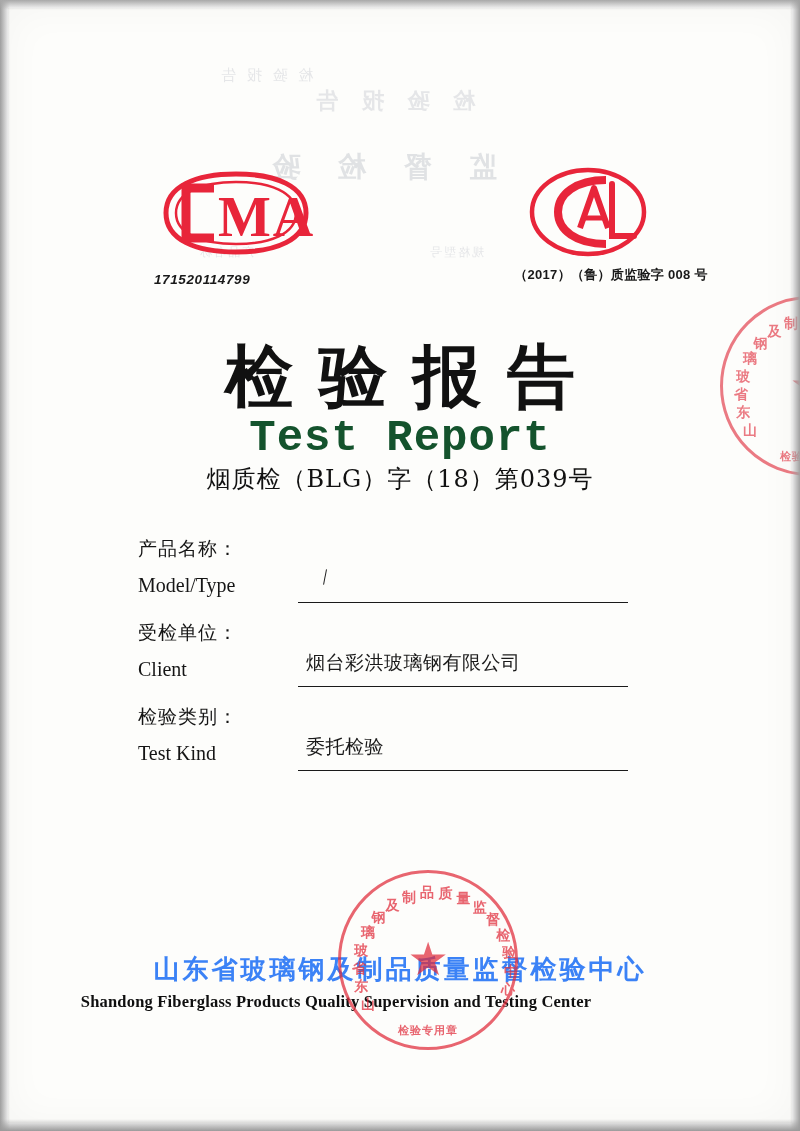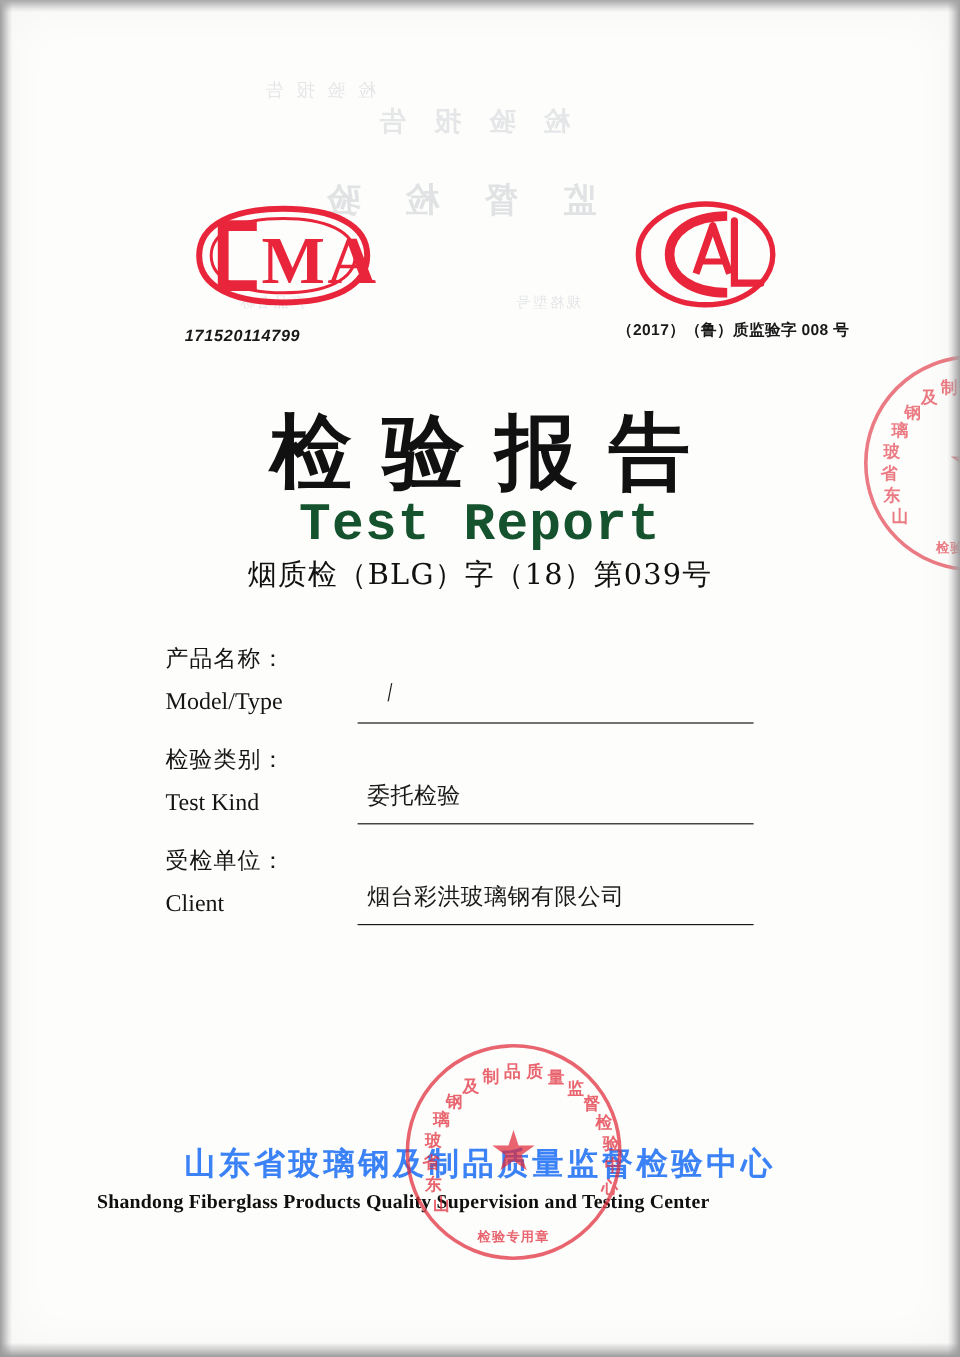--- a/index.html
+++ b/index.html
@@ -340,30 +340,30 @@
 
 
       <div class="field">
         <div class="field-label-cn">产品名称：</div>
         <div class="field-label-en">Model/Type</div>
         <div class="field-value slash">/</div>
         <div class="field-rule"></div>
       </div>
 
       <div class="field">
+        <div class="field-label-cn">受检单位：</div>
+        <div class="field-label-en">Client</div>
+        <div class="field-value">烟台彩洪玻璃钢有限公司</div>
+        <div class="field-rule"></div>
+      </div>
+
+      <div class="field">
         <div class="field-label-cn">检验类别：</div>
         <div class="field-label-en">Test Kind</div>
         <div class="field-value">委托检验</div>
-        <div class="field-rule"></div>
-      </div>
-
-      <div class="field">
-        <div class="field-label-cn">受检单位：</div>
-        <div class="field-label-en">Client</div>
-        <div class="field-value">烟台彩洪玻璃钢有限公司</div>
         <div class="field-rule"></div>
       </div>
 
     </div>
 
     <div class="footer-cn">山东省玻璃钢及制品质量监督检验中心</div>
     <div class="footer-en">Shandong Fiberglass Products Quality Supervision and Testing Center</div>
 
     <div class="stamp stamp-center">
       <div class="stamp-ring"></div>

